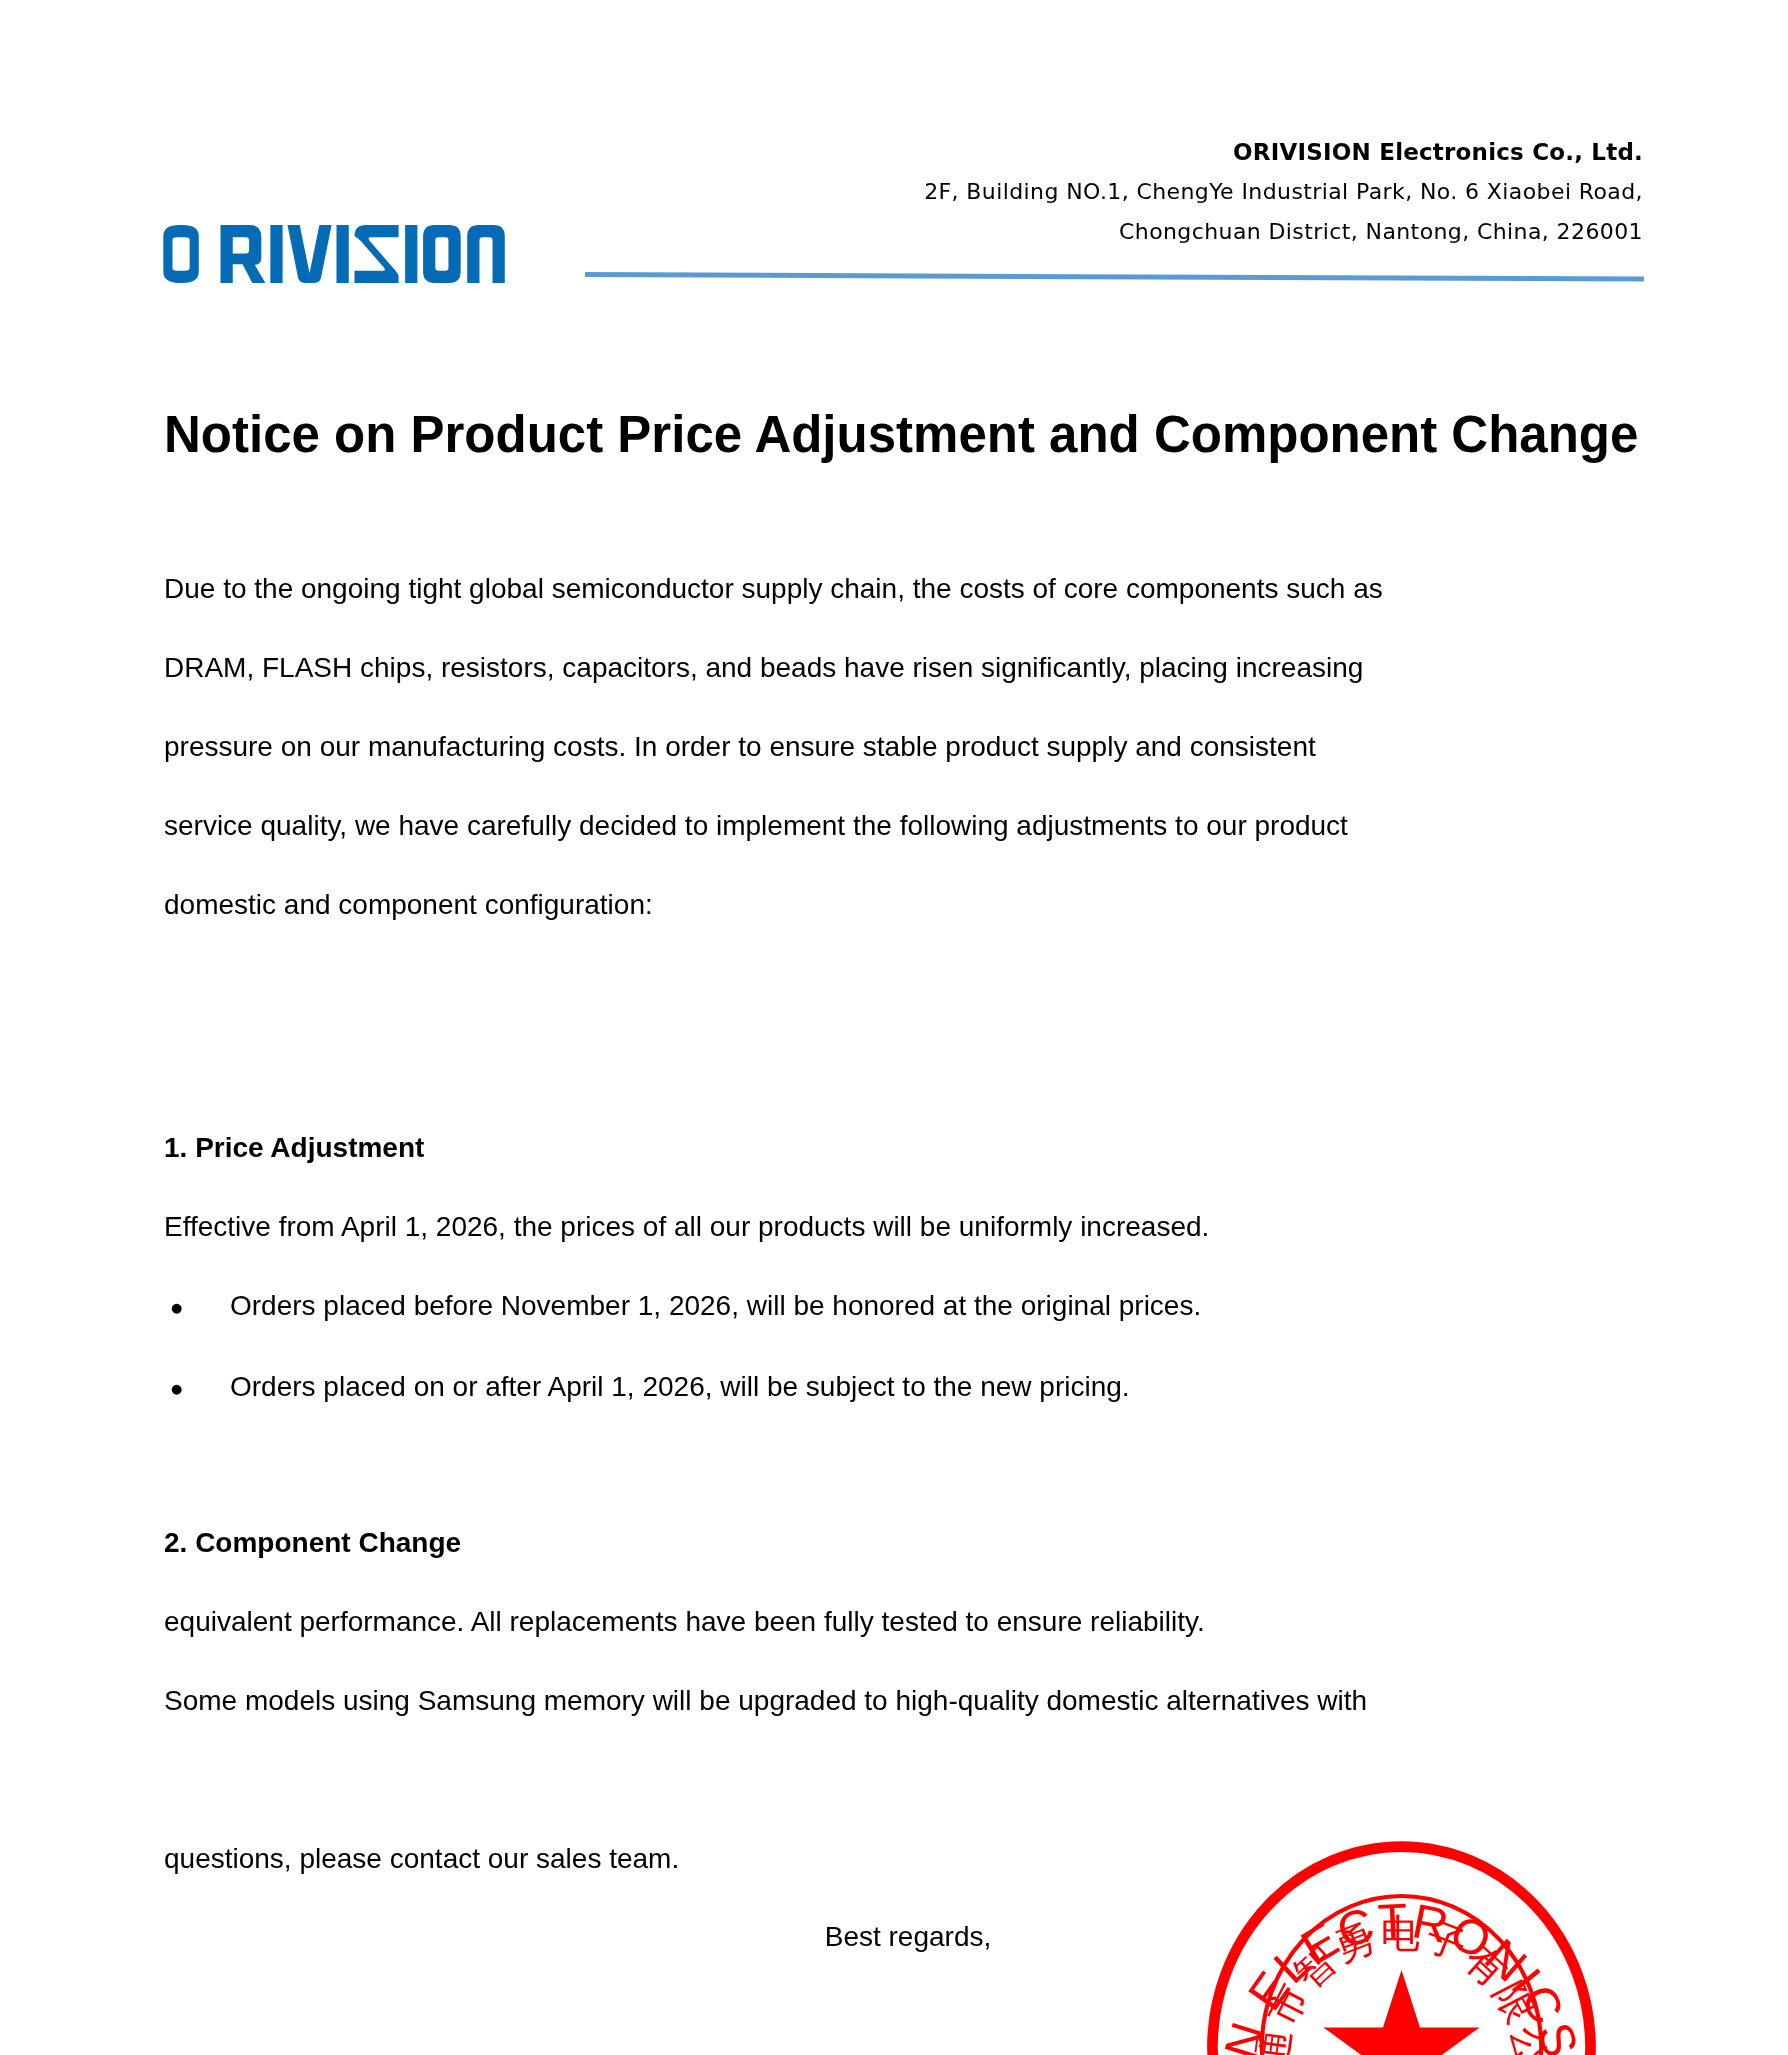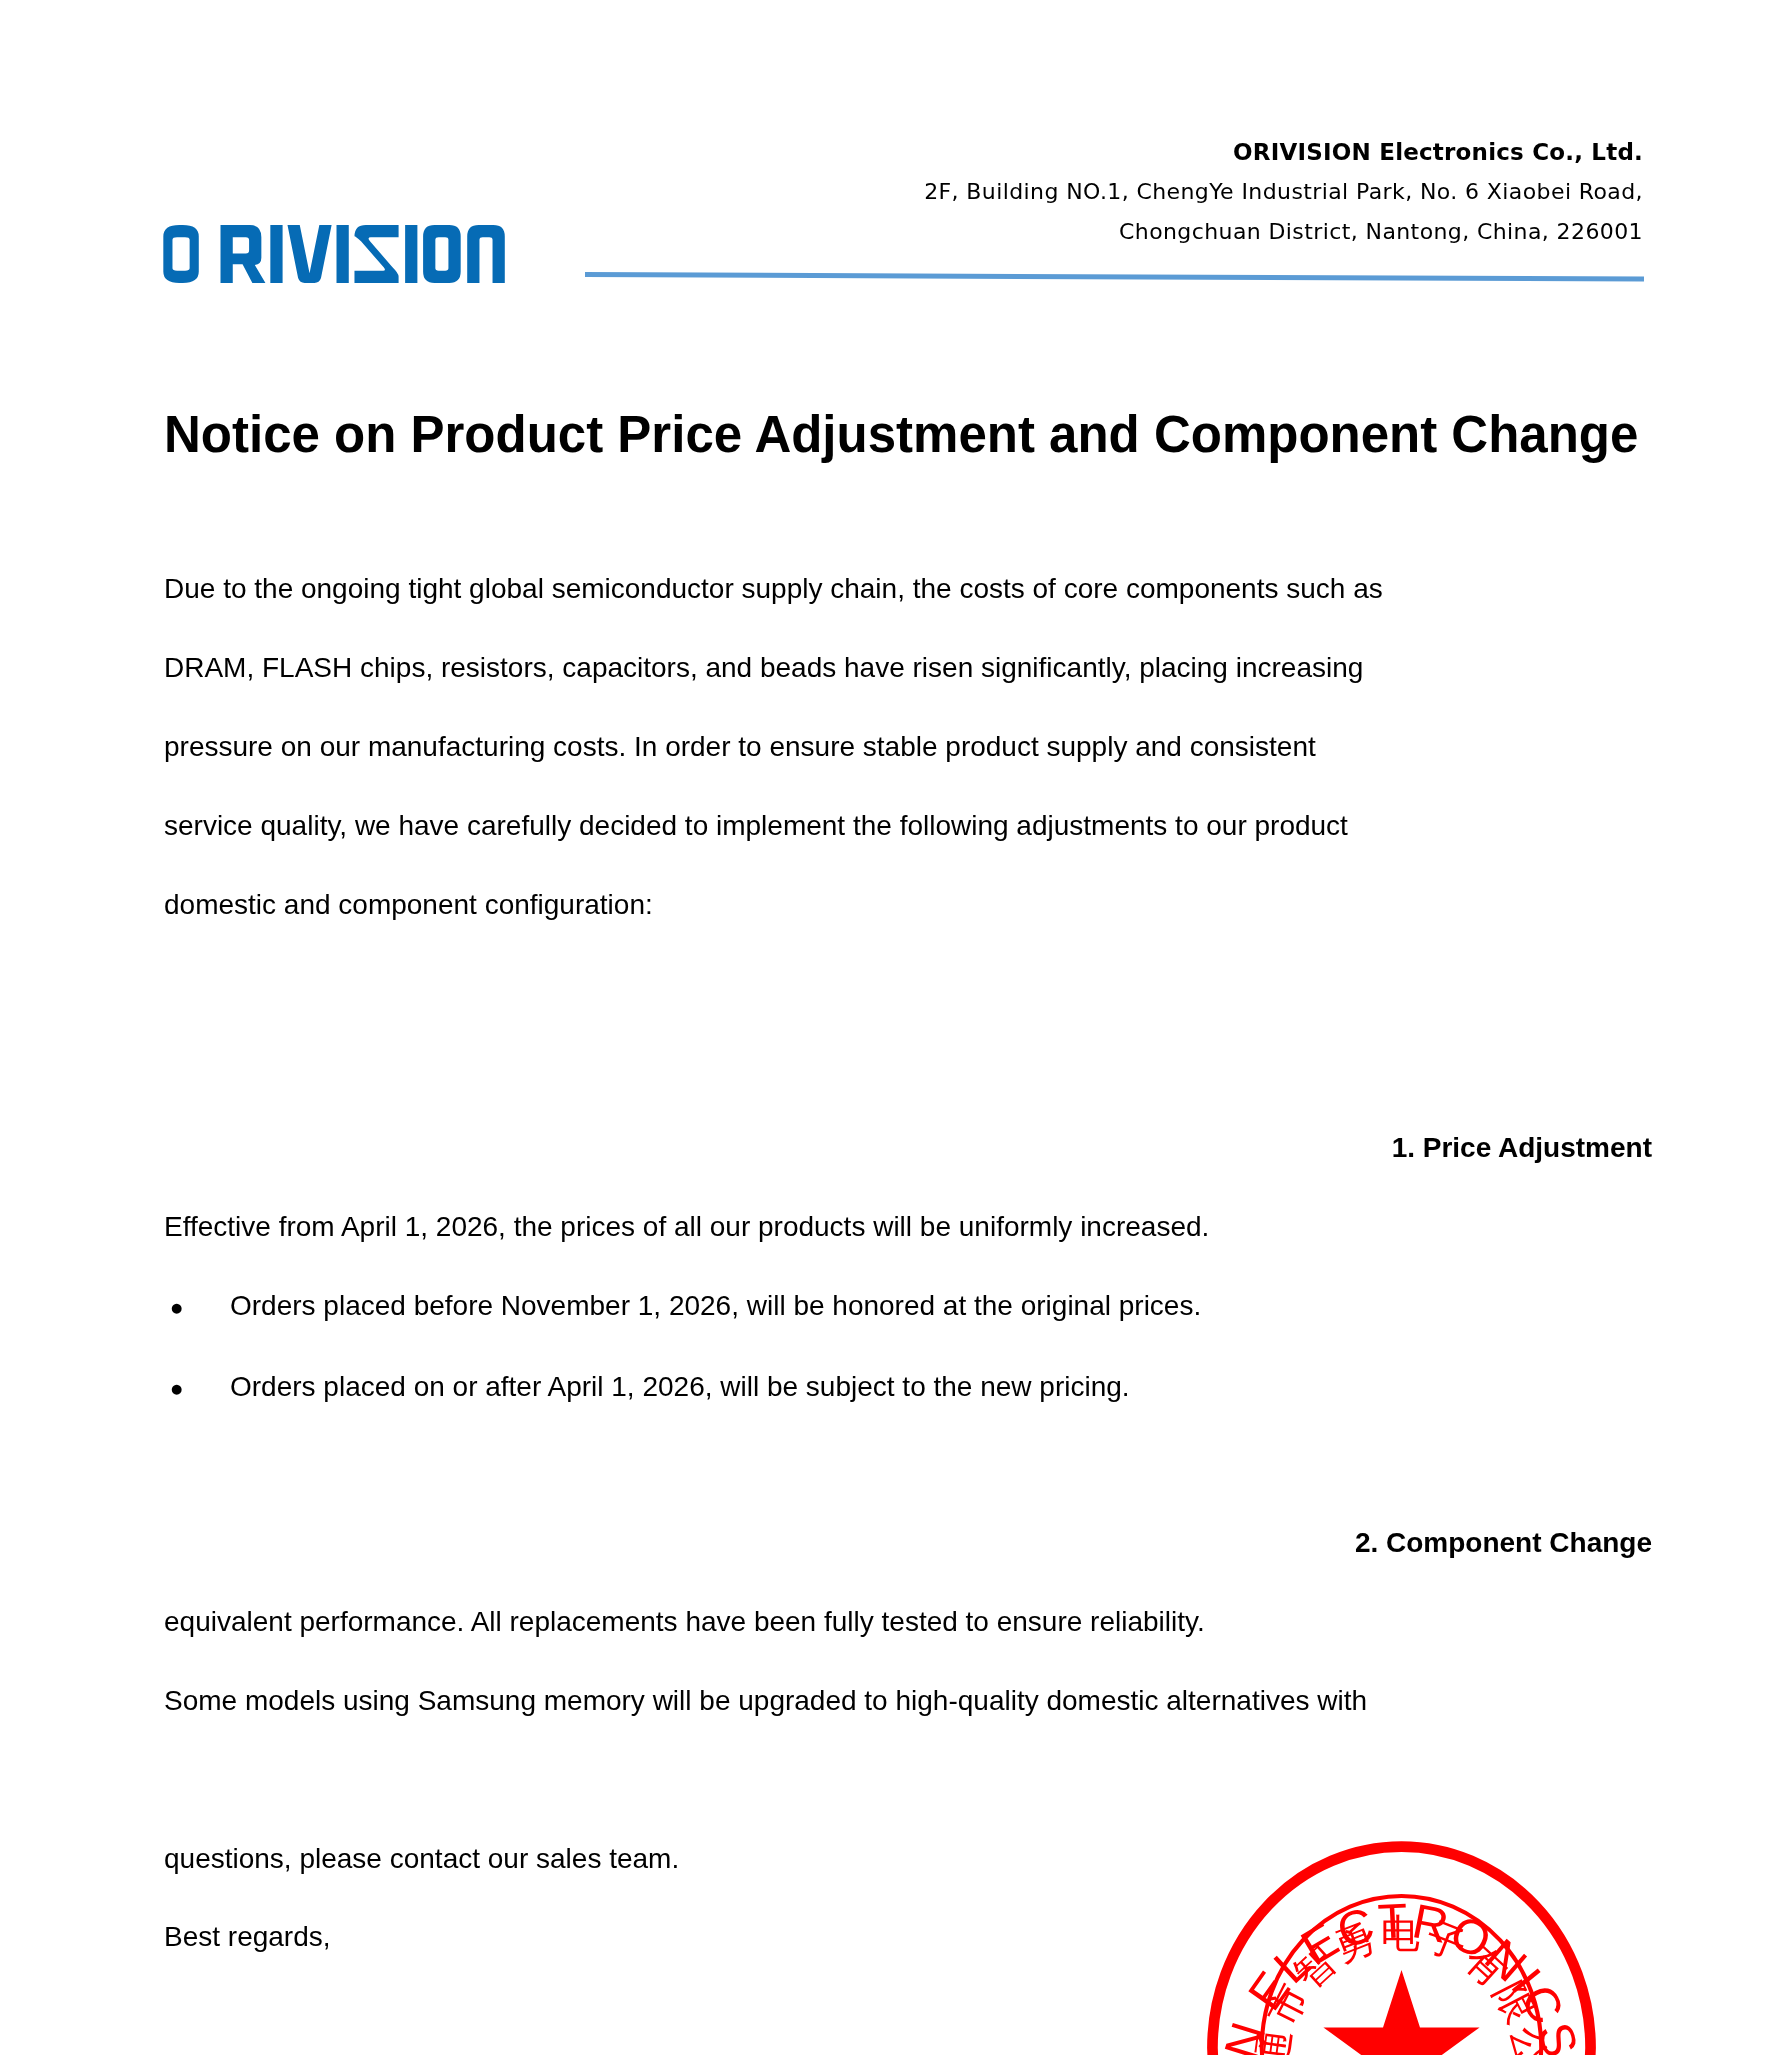--- a/index.html
+++ b/index.html
@@ -16,21 +16,21 @@
   .header-rule { position: absolute; left: 585px; top: 272px; width: 1059px; height: 5px;
                  background: #5B9BD5; transform-origin: left center; transform: rotate(0.25deg); }
 
   
   .title { position: absolute; left: 164px; top: 405px; font-size: 51px; font-weight: bold;
            letter-spacing: 0px; white-space: nowrap; }
 
   
   .body-text { position: absolute; left: 164px; width: 1488px; font-size: 28px; line-height: 79px; }
   .p { margin: 0; white-space: nowrap; }
-  .section-h { font-weight: bold; margin: 0; text-align: right; }
+  .section-h { font-weight: bold; margin: 0; }
   .bullet { display: flex; align-items: baseline; margin: 0; }
   .bullet-dot { width: 66px; display: inline-block; padding-left: 5.8px; box-sizing: border-box; font-size: 23px; }
 
   .signature { position: absolute; right: 146px; top: 2050px; font-size: 28px; font-weight: bold; white-space: nowrap; }
 
   
   .stamp { position: absolute; left: 1196px; top: 1834px; width: 411px; height: 428px; pointer-events: none; }
 </style>
 </head>
 <body>
@@ -89,21 +89,21 @@
 </div>
 
 <div class="body-text" style="top:1503px;">
   <p class="section-h">2. Component Change</p>
   <p class="p">equivalent performance. All replacements have been fully tested to ensure reliability.</p>
   <p class="p">Some models using Samsung memory will be upgraded to high-quality domestic alternatives with</p>
 </div>
 
 <div class="body-text" style="top:1819px;">
   <p class="p">questions, please contact our sales team.</p>
-  <p class="p" style="line-height:78px;">Best regards,</p>
+  <p class="p" style="line-height:78px;text-align:center;">Best regards,</p>
 </div>
 
 <div class="signature">ORIVISION Electronics Co., Ltd.</div>
 
 <svg class="stamp" viewBox="0 0 1000 1040" xmlns="http://www.w3.org/2000/svg">
   <defs>
     <path id="outerArc" d="M 150 720 A 360 380 0 1 1 850 720"></path>
     <path id="innerArc" d="M 230 640 A 280 290 0 1 1 770 640"></path>
   </defs>
   <ellipse cx="500" cy="520" rx="460" ry="490" fill="none" stroke="#FF0000" stroke-width="26"></ellipse>

